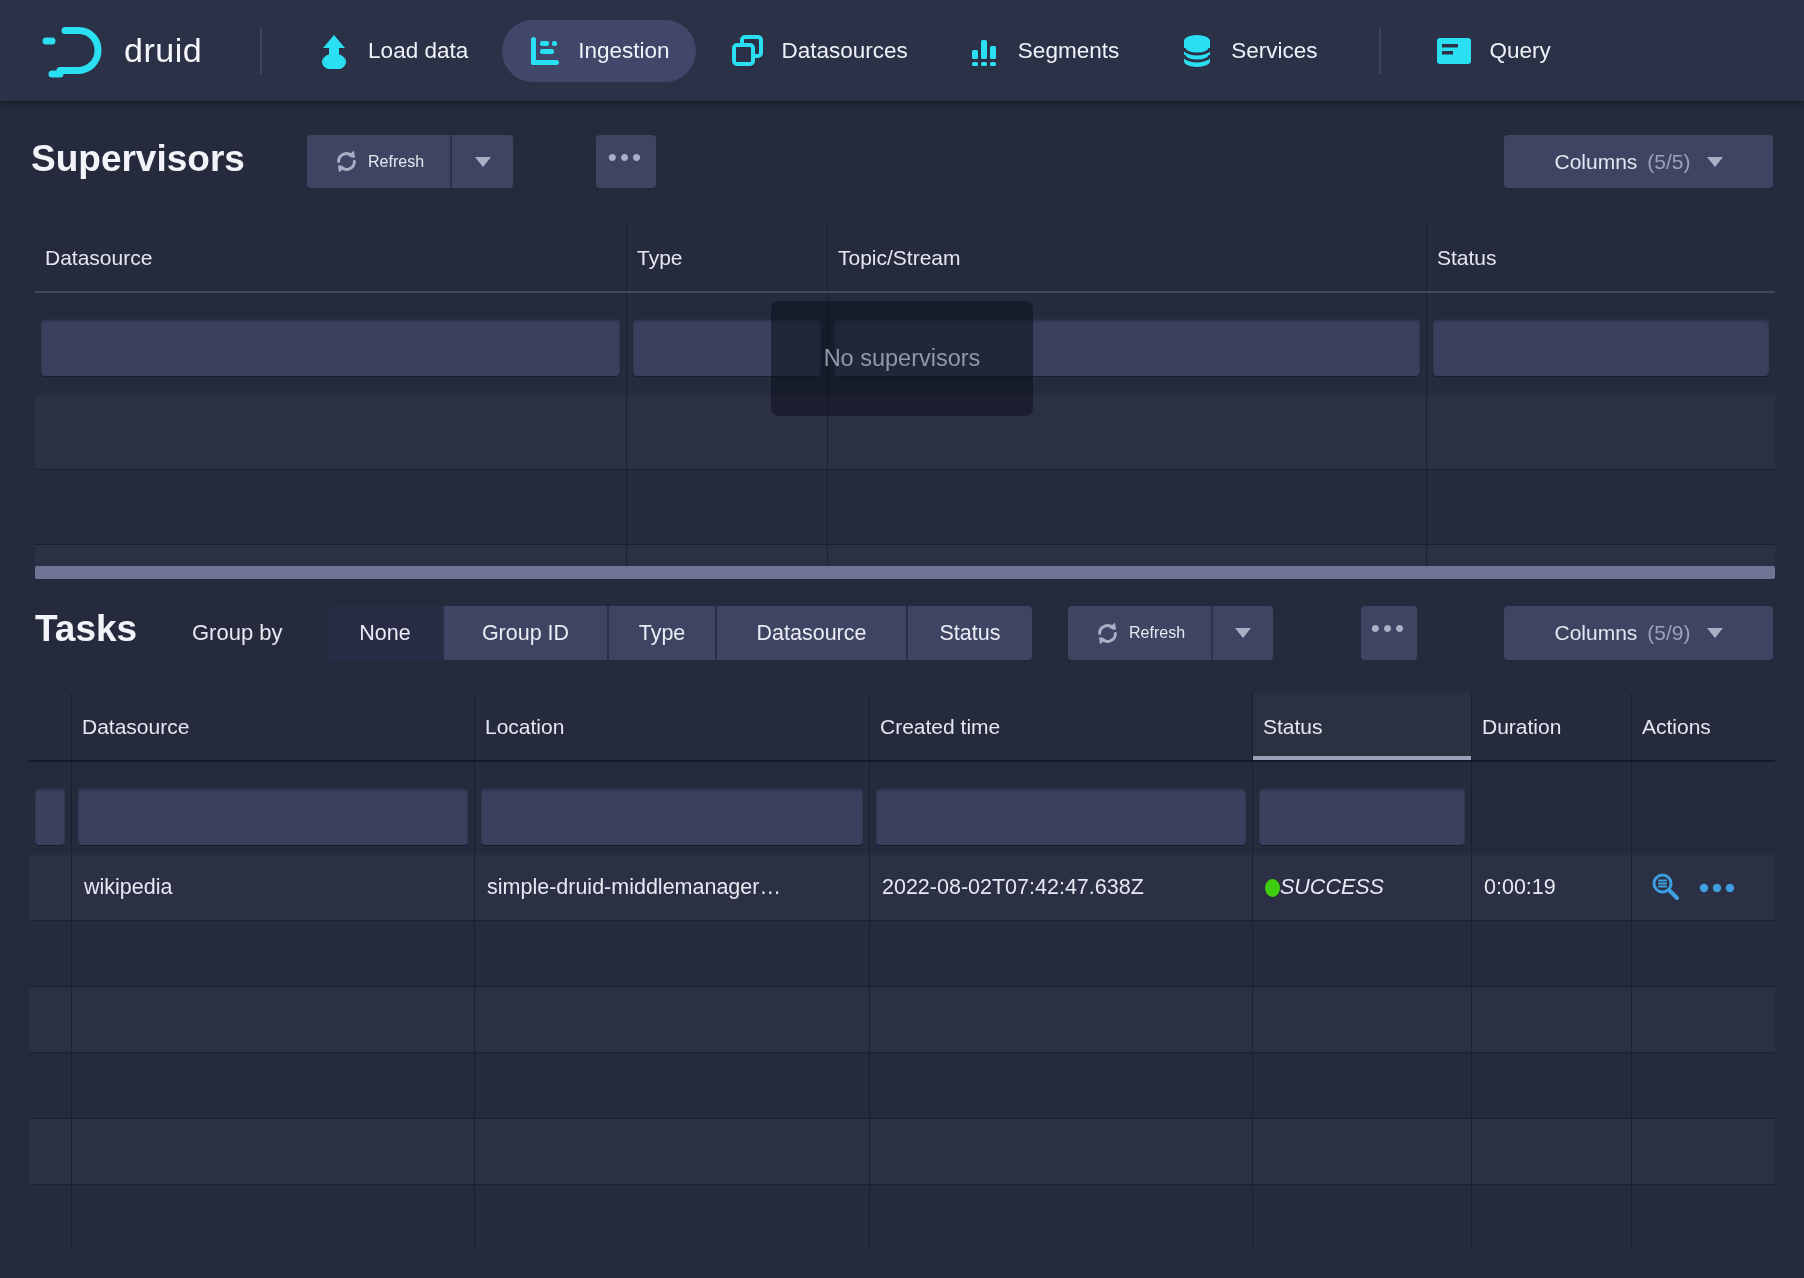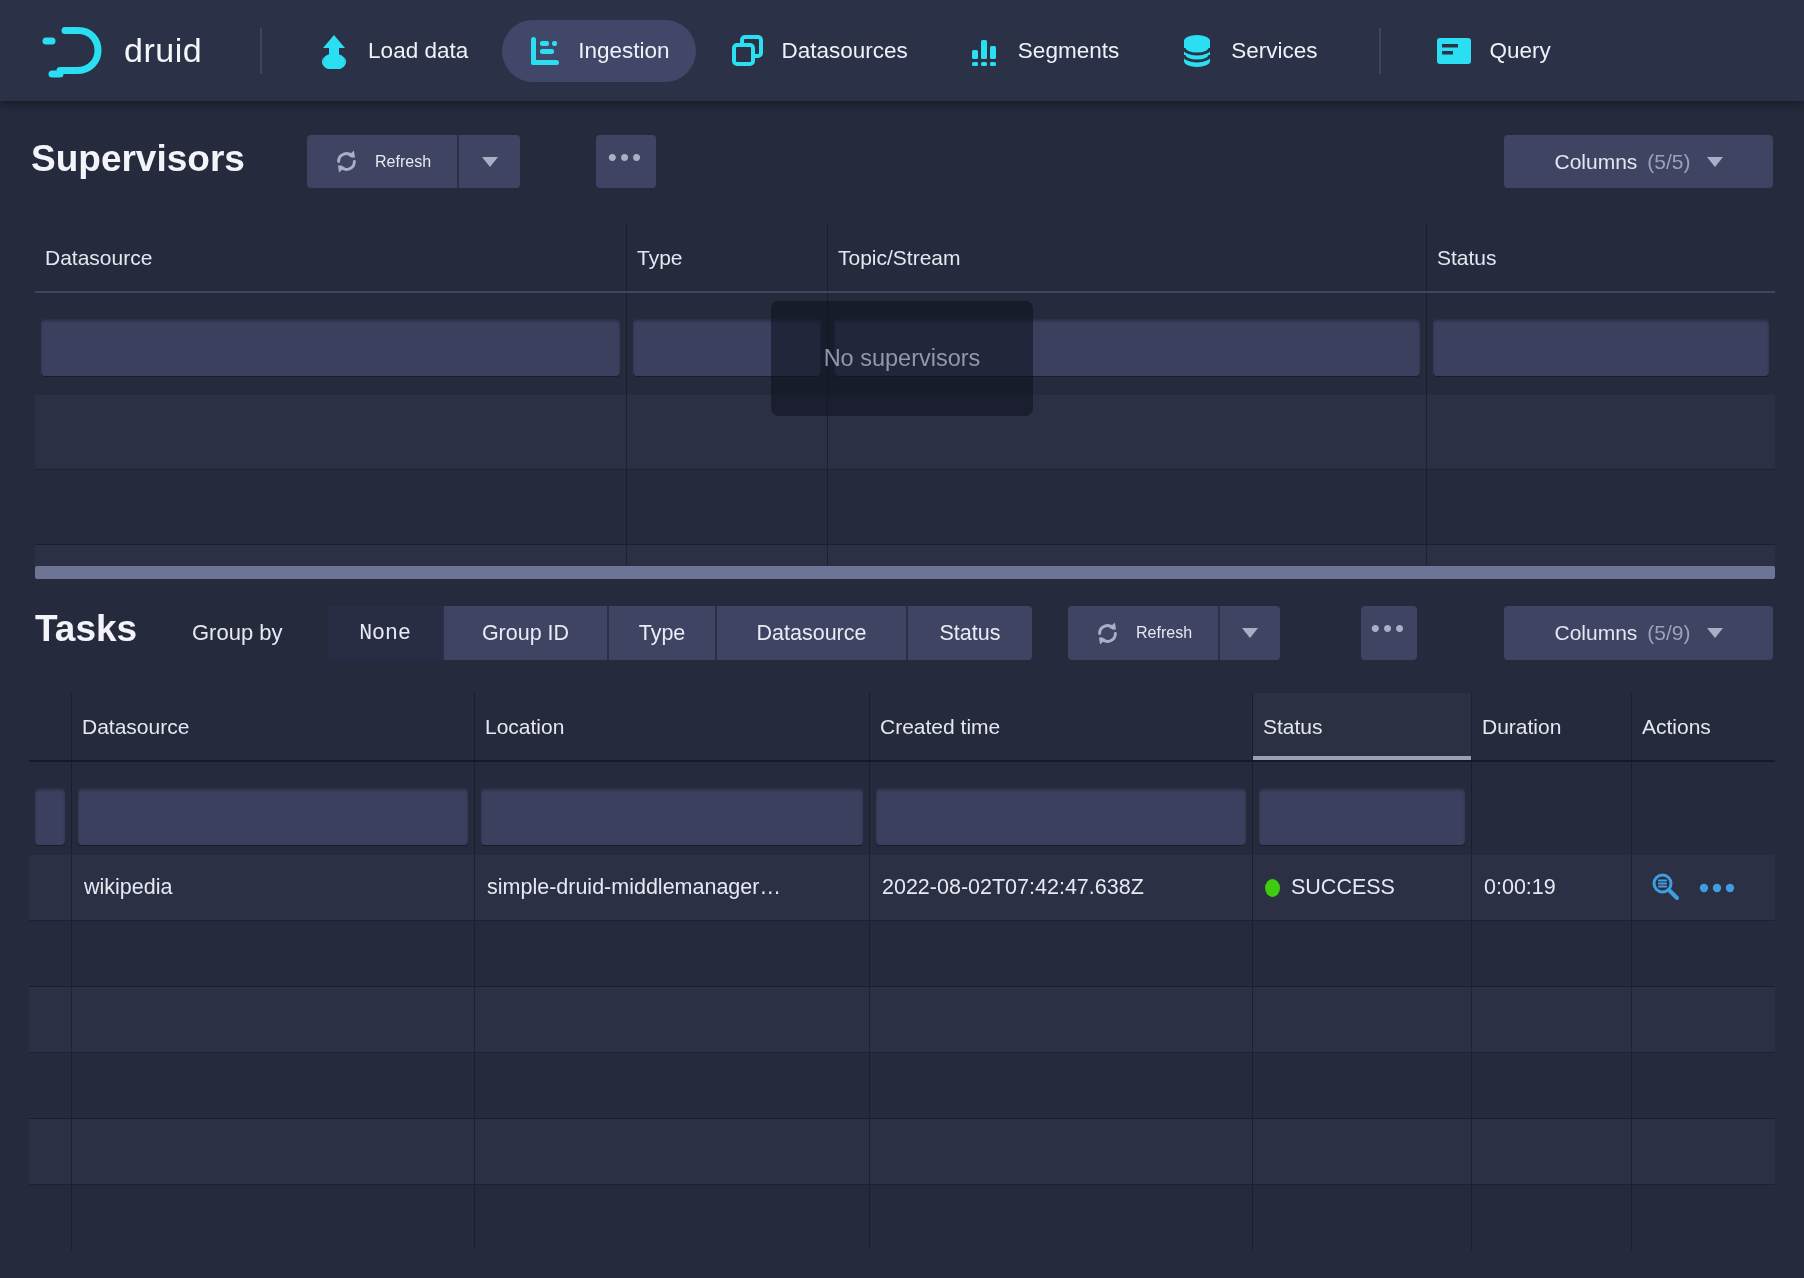--- a/index.html
+++ b/index.html
@@ -26,33 +26,33 @@
   }
   .nav-item.active { background:#414768; }
   .nav-item svg { flex:none; }
   
   .sec-title { position:absolute; font-size:37px; font-weight:600; color:#f2f4f9; }
   .btn {
     background:#3e4462; border-radius:4px; color:#e3e7f1; font-size:21px;
     display:flex; align-items:center; justify-content:center; cursor:pointer;
   }
   .btn-group { position:absolute; display:flex; border-radius:4px; overflow:hidden; }
-  .btn-main { display:flex; align-items:center; gap:15px; padding:0 26px; background:#3e4462; cursor:pointer; }
+  .btn-main { display:flex; align-items:center; gap:8px; padding:0 26px; background:#3e4462; cursor:pointer; }
   .btn-caret { display:flex; align-items:center; justify-content:center; background:#3e4462;
     border-left:2px solid #2c314b; cursor:pointer; }
   .caret { width:0; height:0; border-left:8px solid transparent; border-right:8px solid transparent;
     border-top:10px solid #a9b0c6; }
   .dots { color:#a9b0c6; font-size:26px; letter-spacing:3px; line-height:1; padding-bottom:10px; }
   .count { color:#9aa1b8; }
   .grp-label { position:absolute; font-size:22px; color:#e6e9f2; }
   .seg-group { position:absolute; display:flex; border-radius:4px; overflow:hidden; }
   .seg-btn { height:54px; display:flex; align-items:center; justify-content:center;
     background:#3e4462; color:#e9ecf4; font-size:21.5px; cursor:pointer;
     border-left:2px solid #2a2f47; padding:0 10px; }
-  .seg-btn:first-child { border-left:none;font-family:Liberation Mono, monospace; }
+  .seg-btn:first-child { border-left:none; }
   .seg-btn.pressed { background:#282d45; }
   
   .tbl { position:absolute; }
   .trow { display:grid; }
   .tcell { position:relative; border-right:1px solid rgba(11,14,26,.42); overflow:hidden; }
   .tcell:last-child { border-right:none; }
   .th { display:flex; align-items:center; padding-left:10px; font-size:21px; color:#e4e7f0; cursor:pointer; }
   .sup-head { border-bottom:2px solid #40465f; }
   .tasks-head { border-bottom:2px solid rgba(9,12,22,.55); }
   .th-sorted { background:rgba(255,255,255,.035); }
@@ -63,21 +63,21 @@
   .stripe-light { background:#2b3044; }
   .rowline { border-bottom:1px solid rgba(9,12,22,.38); }
   .cell-text { display:flex; align-items:center; padding-left:12px; font-size:21.5px; color:#e6e9f2; white-space:nowrap; }
   .hscroll { height:13px; background:#6e7594; border-radius:2px; cursor:grab; }
   .overlay {
     position:absolute; left:771px; top:301px; width:262px; height:115px;
     background:rgba(13,17,29,.55); border-radius:8px;
     display:flex; align-items:center; justify-content:center;
     font-size:23.5px; color:#9298ac;
   }
-  .status-flex { display:flex; align-items:center; gap:11px; padding-left:12px; }
+  .status-flex { display:flex; align-items:center; padding-left:12px;font-style:italic; }
   .status-dot { width:15px; height:18px; border-radius:50%; background:#3ecb10; flex:none; }
   .actions-flex { display:flex; align-items:center; gap:18px; padding-left:18px; }
 </style>
 </head>
 <body>
 
 <div class="page">
 
   <nav class="navbar">
     <div class="brand">

